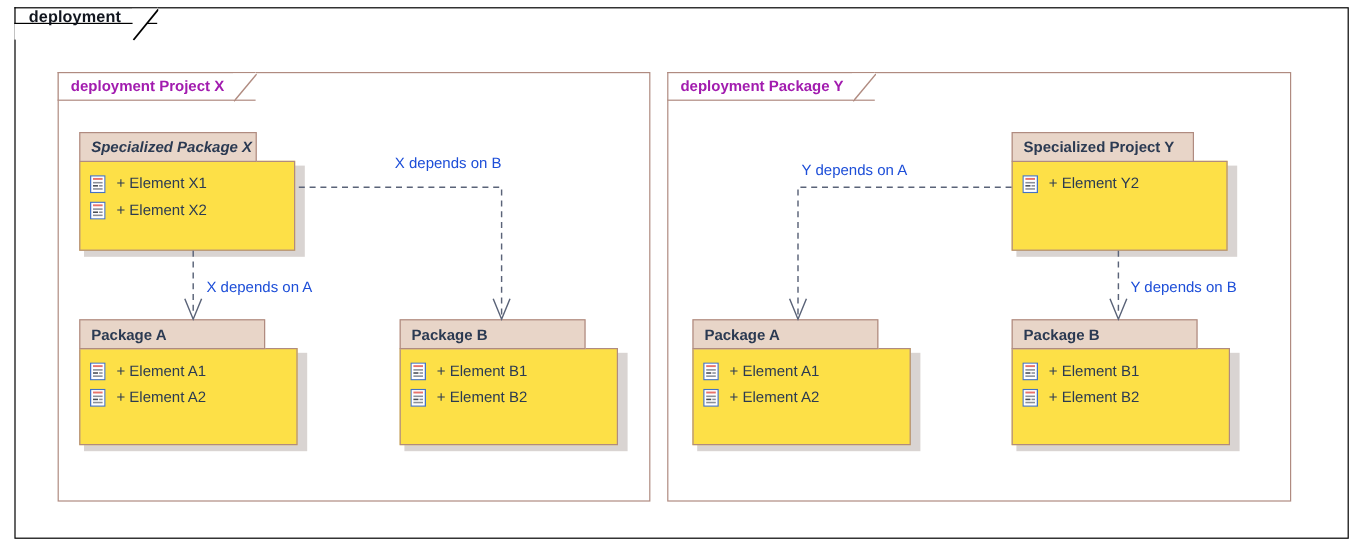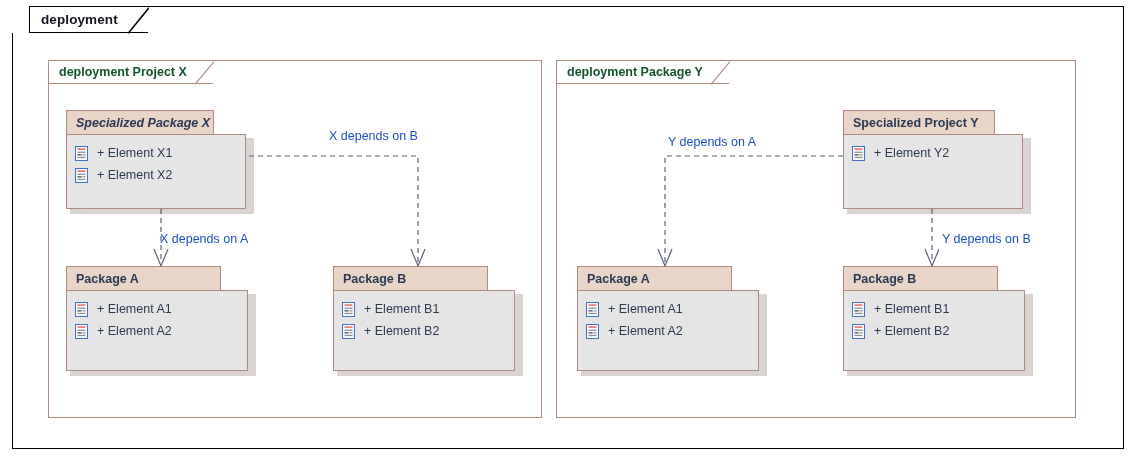--- a/index.html
+++ b/index.html
@@ -35,30 +35,29 @@
   .outer-tab {
     position: absolute;
     left: 12px;
     top: 6px;
     height: 27px;
     box-sizing: border-box;
     background: #ffffff;
   }
   .outer-tab .tab-body {
     position: relative;
-    height: 27px;
+    height: 14px;
     box-sizing: border-box;
     border-left: 1.5px solid #000000;
     border-top: 1.5px solid #000000;
     border-bottom: 1.5px solid #000000;
     padding: 0 30px 0 11px;
     display: flex;
     align-items: center;
     background: #ffffff;
-    margin-left: 17px;
   }
   .outer-tab .tab-label {
     font-size: 13.5px;
     font-weight: bold;
     color: #12161f;
     white-space: nowrap;
     letter-spacing: 0.1px;
   }
   .outer-tab .tab-notch {
     position: absolute;
@@ -90,21 +89,21 @@
     border-top: 1.2px solid #b08b80;
     border-bottom: 1.2px solid #b08b80;
     padding: 0 26px 0 10px;
     display: flex;
     align-items: center;
     background: #ffffff;
   }
   .inner-tab .tab-label {
     font-size: 12.5px;
     font-weight: bold;
-    color: #14532d;
+    color: #a21caf;
     white-space: nowrap;
   }
   .inner-tab .tab-notch {
     position: absolute;
     right: -1px;
     top: 0;
     width: 20px;
     height: 24px;
     overflow: visible;
   }
@@ -130,21 +129,21 @@
     font-size: 12.5px;
     font-weight: bold;
     color: #2b3a52;
     white-space: nowrap;
   }
   .pkg-body {
     position: absolute;
     left: 0;
     top: 24px;
     box-sizing: border-box;
-    background: #e5e5e5;
+    background: #fde047;
     border: 1px solid #b08b80;
     z-index: 2;
     padding-top: 7px;
   }
   .pkg-shadow {
     position: absolute;
     background: #d9d4d2;
     z-index: 1;
   }
 
@@ -240,21 +239,21 @@
     <path d="M249,156 L418,156 L418,262" stroke="#5a6378" stroke-width="1.2" stroke-dasharray="5,4" fill="none"></path>
     <path d="M411,249 L418,266 L425,249" stroke="#5a6378" stroke-width="1.2" fill="none" stroke-linejoin="miter"></path>
 
     <path d="M843,156 L665,156 L665,262" stroke="#5a6378" stroke-width="1.2" stroke-dasharray="5,4" fill="none"></path>
     <path d="M658,249 L665,266 L672,249" stroke="#5a6378" stroke-width="1.2" fill="none" stroke-linejoin="miter"></path>
 
     <path d="M932,209 L932,262" stroke="#5a6378" stroke-width="1.2" stroke-dasharray="5,4" fill="none"></path>
     <path d="M925,249 L932,266 L939,249" stroke="#5a6378" stroke-width="1.2" fill="none" stroke-linejoin="miter"></path>
   </svg>
 
-  <div class="edge-label" style="left:160px; top:232px;">X depends on A</div>
+  <div class="edge-label" style="left:172px; top:232px;">X depends on A</div>
   <div class="edge-label" style="left:329px; top:129px;">X depends on B</div>
   <div class="edge-label" style="left:668px; top:135px;">Y depends on A</div>
   <div class="edge-label" style="left:942px; top:232px;">Y depends on B</div>
 
   <div class="package" style="left:66px; top:110px; width:184px; height:100px;">
     <div class="pkg-shadow" style="left:4px; top:28px; width:184px; height:76px;"></div>
     <div class="pkg-header" style="width:148px;font-style:italic;">
       <span class="pkg-header-label">Specialized Package X</span>
     </div>
     <div class="pkg-body" style="width:180px; height:75px;">

